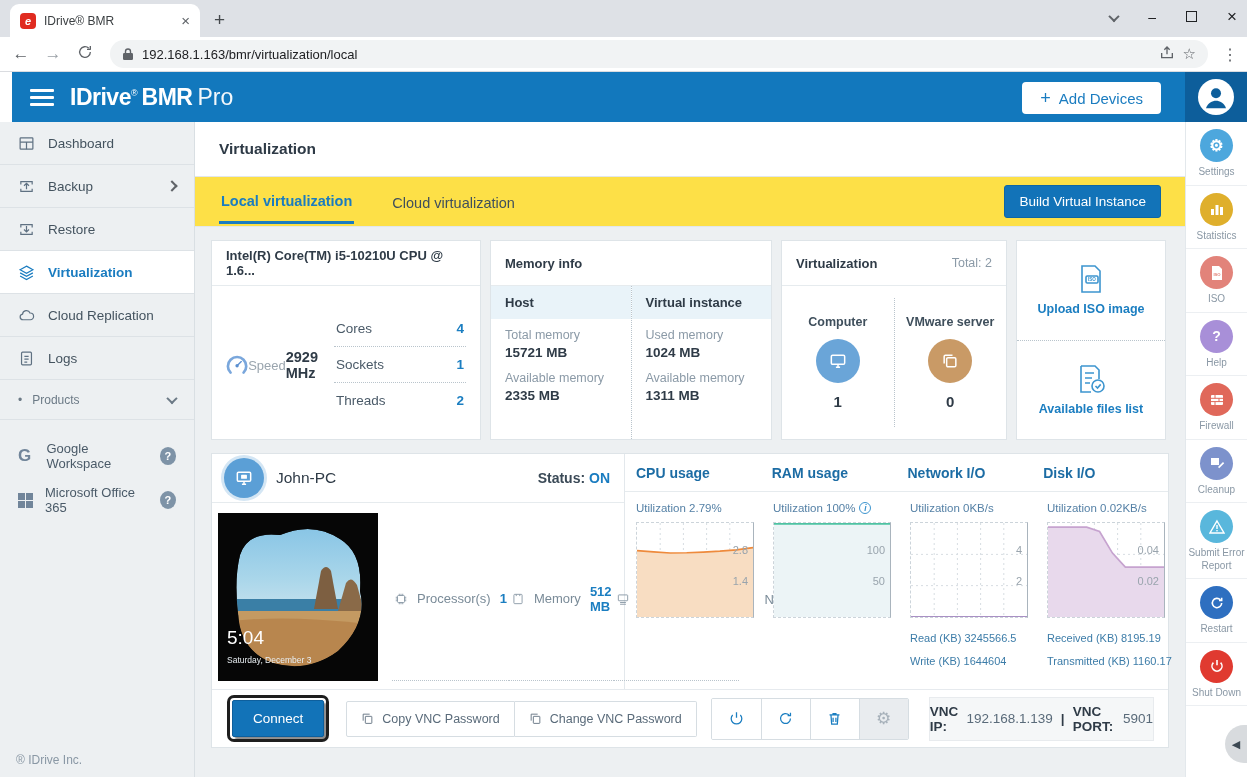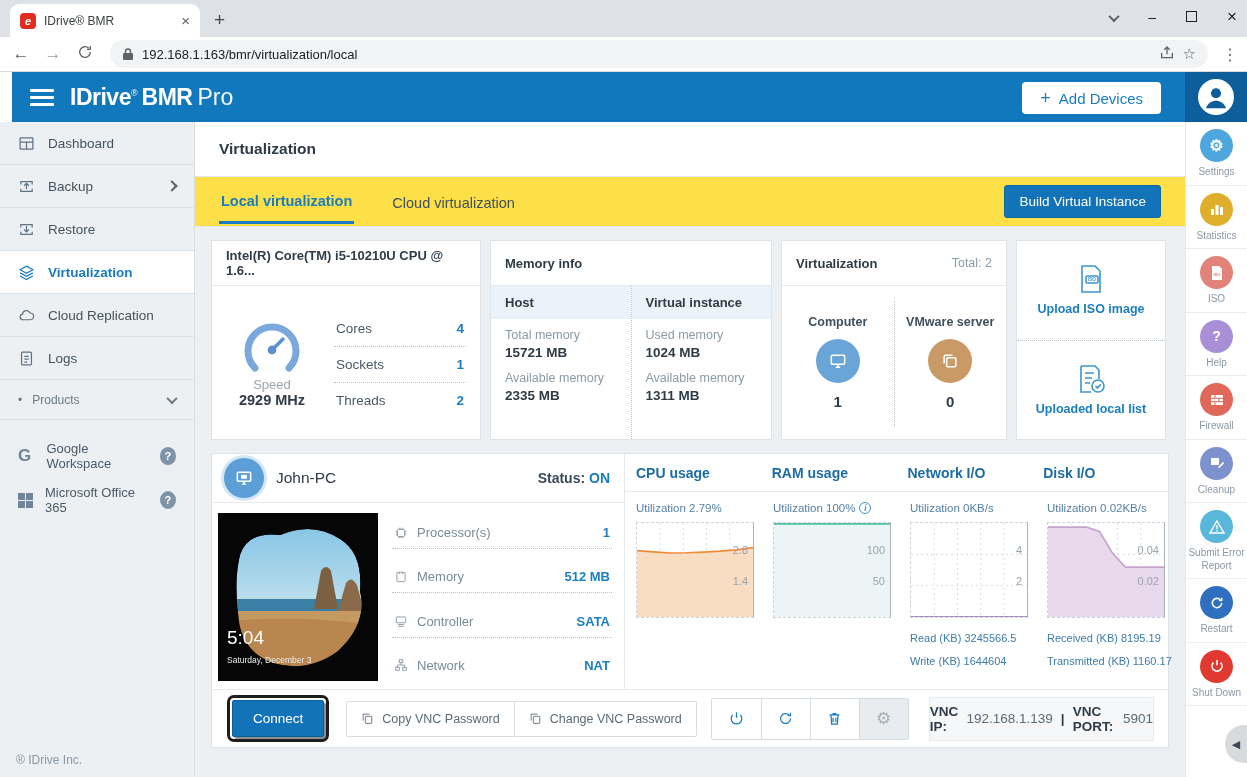--- a/index.html
+++ b/index.html
@@ -75,21 +75,21 @@
   .buildbtn { margin-left:auto; background:#1273b8; color:#fff; border:1px solid #0d66a6; border-radius:3px; font-size:13.5px; padding:8px 14px; cursor:pointer; }
 
   .content { flex:1; padding:13px 16px; overflow:hidden; }
   .cardrow { display:flex; gap:9px; height:200px; }
   .card { background:#fff; border:1px solid #dee4e8; }
   .card-hd { height:45px; border-bottom:1px solid #e6ebee; display:flex; align-items:center; padding:0 14px; font-size:13px; font-weight:bold; color:#2f3b47; }
 
   .cpu-card { width:270px; display:flex; flex-direction:column; }
   .cpu-hd { justify-content:center; }
   .cpu-body { flex:1; display:flex; padding:14px 14px 10px; gap:16px; }
-  .gaugecol { width:92px; display:flex; flex-direction:column; align-items:center; justify-content:center; }
+  .gaugecol { width:92px; display:flex; flex-direction:row; align-items:center; justify-content:center; }
   .gauge-label { font-size:13px; color:#9aa5ae; margin-top:2px; }
   .gauge-val { font-size:14.5px; font-weight:bold; color:#2f3b47; }
   .cpurows { flex:1; display:flex; flex-direction:column; justify-content:center; }
   .cpurow { display:flex; justify-content:space-between; padding:10px 2px; border-bottom:1px dotted #b9c4cc; font-size:13.5px; color:#4a5a68; }
   .cpurow:last-child { border-bottom:none; }
   .cpurow b { color:#1b7ec1; }
 
   .mem-card { width:282px; display:flex; flex-direction:column; }
   .memcols { flex:1; display:flex; }
   .memcol { flex:1; display:flex; flex-direction:column; }
@@ -123,21 +123,21 @@
   .vmleft-hd { height:54px; border-bottom:1px solid #e6ebee; display:flex; align-items:center; padding:0 14px 0 8px; gap:12px; }
   .vmavatar { width:40px; height:40px; border-radius:50%; background:#5b9fd6; box-shadow:0 0 0 3px #d4e6f4; display:flex; align-items:center; justify-content:center; margin-left:4px; }
   .vmavatar svg { width:20px; height:20px; stroke:#fff; fill:none; stroke-width:1.8; }
   .vmname { font-size:15.5px; color:#2f3b47; }
   .vmstatus { margin-left:auto; font-size:14px; font-weight:bold; color:#3b4a57; }
   .vmstatus b { color:#1a7cc0; }
   .vmleft-body { flex:1; display:flex; padding:10px 12px 8px 6px; gap:14px; }
   .preview { width:160px; height:168px; background:#000; position:relative; flex:none; }
   .pv-time { position:absolute; left:9px; bottom:32px; color:#fff; font-size:19px; font-weight:300; }
   .pv-date { position:absolute; left:9px; bottom:16px; color:#e8eef2; font-size:8.5px; }
-  .vmdetails { flex:1; display:flex; flex-direction:column; justify-content:space-between; padding-top:4px; }
+  .vmdetails { flex:1; display:flex; flex-direction:row; justify-content:space-between; padding-top:4px; }
   .vmdrow { display:flex; align-items:center; gap:9px; padding:8px 2px; border-bottom:1px dotted #b9c4cc; font-size:13px; color:#7a8b98; }
   .vmdrow:last-child { border-bottom:none; }
   .vmdrow svg { width:14px; height:14px; stroke:#8b9aa7; fill:none; stroke-width:1.6; flex:none; }
   .vmdrow b { margin-left:auto; color:#1b7ec1; font-size:13px; }
 
   .vmright { flex:1; display:flex; flex-direction:column; min-width:0; }
   .chart-hd-row { height:38px; border-bottom:1px solid #e6ebee; display:flex; }
   .chart-hd { width:137px; display:flex; align-items:center; padding-left:11px; font-size:14px; font-weight:bold; color:#1c6ca4; }
   .chartsrow { flex:1; display:flex; padding:10px 4px 6px 11px; gap:19px; }
   .chartcol { width:118px; display:flex; flex-direction:column; }
@@ -497,21 +497,21 @@
             <span class="uplabel">Upload ISO image</span>
           </div>
           <div class="uphalf">
             <svg viewBox="0 0 30 30">
                 <path d="M5 2h14l4 4v9"></path>
                 <path d="M5 2v26h10"></path>
                 <path d="M9 9h9M9 14h7M9 19h5"></path>
                 <circle cx="22" cy="22" r="6"></circle>
                 <path d="M19.5 22l2 2 3.2-3.6"></path>
               </svg>
-            <span class="uplabel">Uploaded local list</span>
+            <span class="uplabel">Available files list</span>
           </div>
         </div>
       </div>
 
       <div class="vmpanel">
         <div class="vmtop">
           <div class="vmleft">
             <div class="vmleft-hd">
               <span class="vmavatar">
                 <svg viewBox="0 0 24 24">

